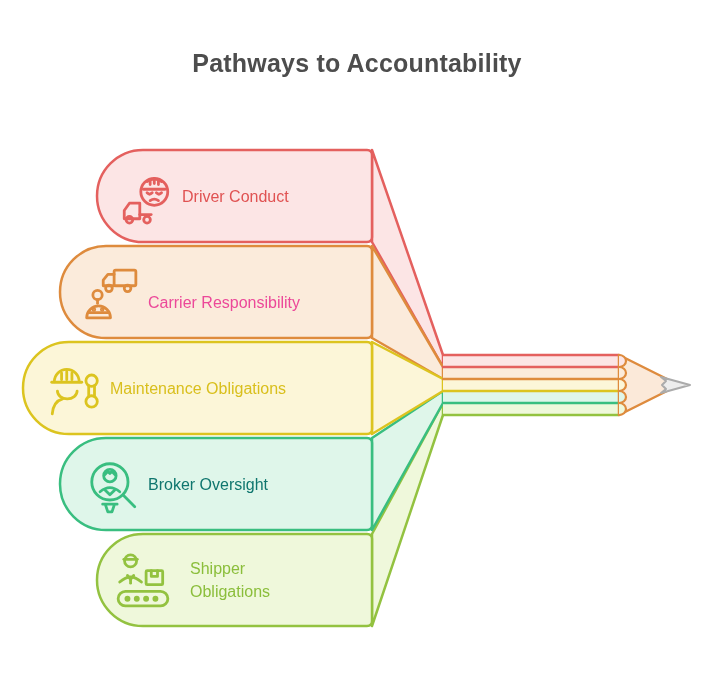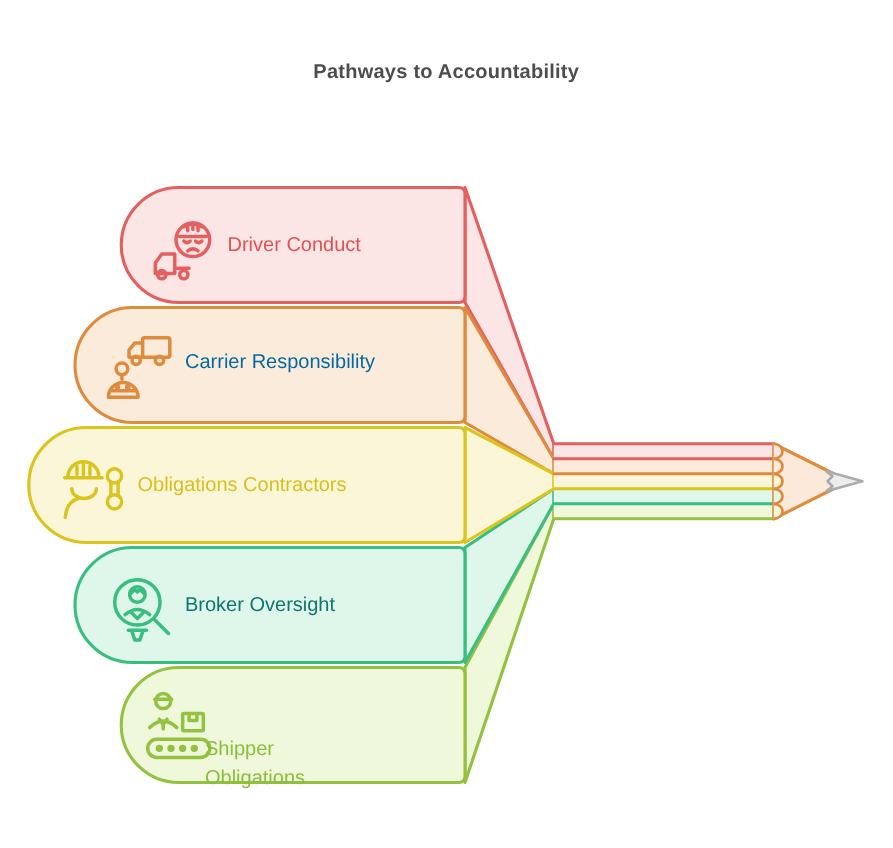--- a/index.html
+++ b/index.html
@@ -3,21 +3,21 @@
 <meta charset="utf-8">
 <style>
   html,body{margin:0;padding:0;background:#ffffff;}
   .stage{
     position:relative;width:714px;height:678px;background:#ffffff;overflow:hidden;
     font-family:"Liberation Sans",sans-serif;
   }
   .bg-svg{position:absolute;left:0;top:0;}
   .title{
     position:absolute;top:49px;left:0;width:714px;text-align:center;
-    font-size:16px;font-weight:bold;color:#4d4d4d;letter-spacing:.2px;
+    font-size:25px;font-weight:bold;color:#4d4d4d;letter-spacing:.2px;
   }
   .item-label{
     position:absolute;font-size:16px;line-height:23px;white-space:nowrap;
   }
   .item-label.wrap{white-space:normal;width:130px;}
   .item-icon{position:absolute;width:58px;height:58px;}
   .item-icon svg{display:block;width:58px;height:58px;}
 </style>
 </head>
 <body>
@@ -96,35 +96,35 @@
       <circle cx="26" cy="23.5" r="3.2"></circle>
       <circle cx="44" cy="23.5" r="3.2"></circle>
       <circle cx="15" cy="30" r="4.5"></circle>
       <path d="M15,34.5 V38"></path>
       <path d="M4.5,52 A11.5,11.5 0 0 1 27.5,52 Z"></path>
       <path d="M7,47 H25"></path>
       <circle cx="11.5" cy="44" r="0.8" fill="currentColor"></circle>
       <circle cx="19.5" cy="44" r="0.8" fill="currentColor"></circle>
     </svg>
   </div>
-  <div class="item-label" style="left:148px;top:278px;color:#0369a1;">Carrier Responsibility</div>
+  <div class="item-label" style="left:148px;top:291px;color:#ec4899;">Carrier Responsibility</div>
 
   <div class="item-icon" style="left:45px;top:360px;color:#dcc41f;">
     <svg viewBox="0 0 56 56" fill="none" stroke="currentColor" stroke-width="2.7" stroke-linecap="round" stroke-linejoin="round">
       <path d="M9,21 A12,12 0 0 1 33,21"></path>
       <path d="M6.5,21.5 H35.5"></path>
       <path d="M16,12.5 V19 M21,11 V19 M26,12.5 V19"></path>
       <path d="M12,30 a9.5,7.5 0 0 0 19,0"></path>
       <path d="M7,52 Q8,40 17,37.5"></path>
       <circle cx="45" cy="20" r="5.5"></circle>
       <circle cx="45" cy="40" r="5.5"></circle>
       <path d="M42.2,24.8 V35.2 M47.8,24.8 V35.2"></path>
     </svg>
   </div>
-  <div class="item-label" style="left:110px;top:377px;color:#d9bf1c;">Obligations Contractors</div>
+  <div class="item-label" style="left:110px;top:377px;color:#d9bf1c;">Maintenance Obligations</div>
 
   <div class="item-icon" style="left:84px;top:456px;color:#39be80;">
     <svg viewBox="0 0 56 56" fill="none" stroke="currentColor" stroke-width="2.7" stroke-linecap="round" stroke-linejoin="round">
       <circle cx="25" cy="25" r="17.5"></circle>
       <path d="M38,38 L49,49"></path>
       <circle cx="25" cy="19" r="6"></circle>
       <path d="M20,18 l3,-3 l2,2 l2,-2 l3,3"></path>
       <path d="M15.5,34.5 Q25,26.5 34.5,34.5"></path>
       <path d="M20.5,33 l4.5,4.5 l4.5,-4.5"></path>
       <path d="M18,46.5 H32 M20.5,46.5 L23,54 H27 L29.5,46.5"></path>
@@ -141,15 +141,15 @@
       <path d="M16,28.5 V32"></path>
       <rect x="31" y="20" width="16" height="13.5" rx="1"></rect>
       <path d="M36,20 V25.5 H42 V20"></path>
       <rect x="4" y="40" width="48" height="14" rx="7"></rect>
       <circle cx="13" cy="47" r="1.5" fill="currentColor"></circle>
       <circle cx="22" cy="47" r="1.5" fill="currentColor"></circle>
       <circle cx="31" cy="47" r="1.5" fill="currentColor"></circle>
       <circle cx="40" cy="47" r="1.5" fill="currentColor"></circle>
     </svg>
   </div>
-  <div class="item-label wrap" style="left:164px;top:557px;color:#8bbe3b;margin-top:31px;">Shipper Obligations</div>
+  <div class="item-label wrap" style="left:190px;top:557px;color:#8bbe3b;">Shipper Obligations</div>
 
 </div>
 
 </body></html>

